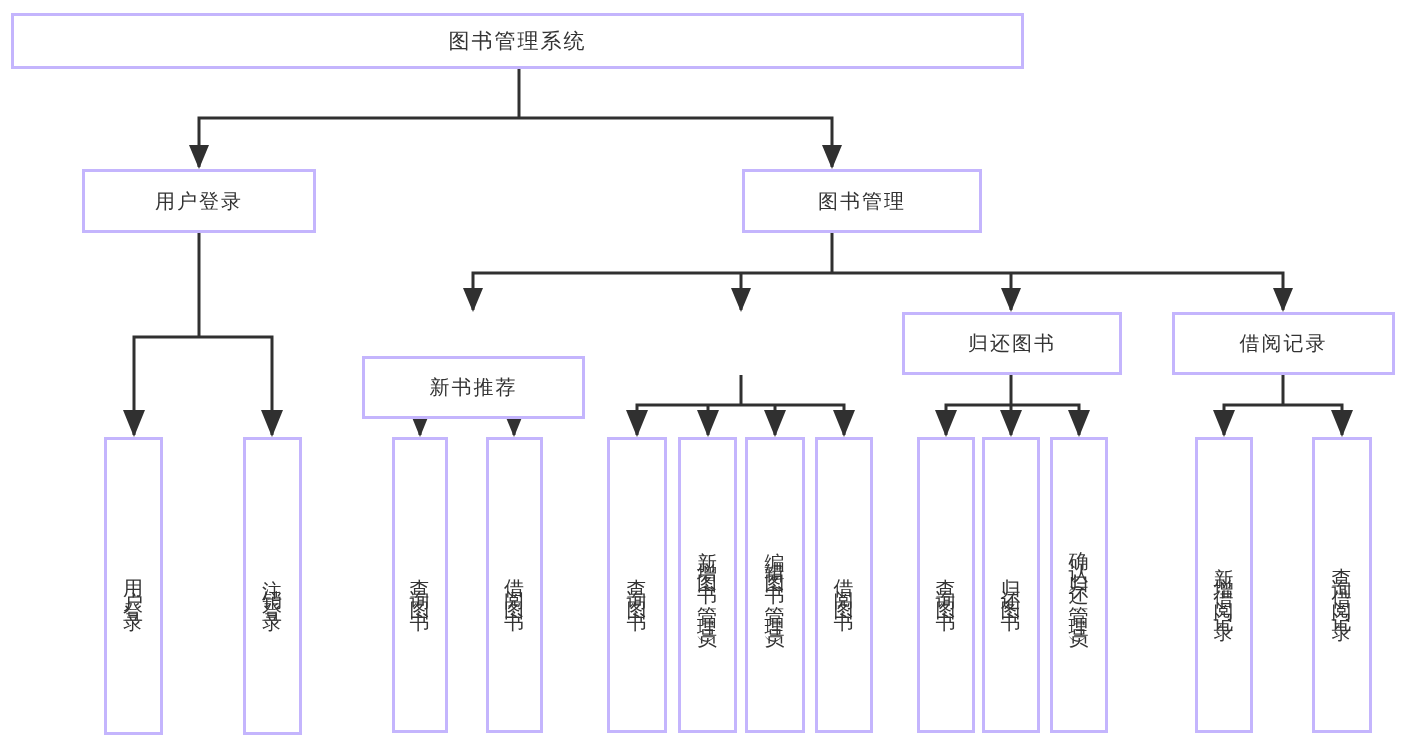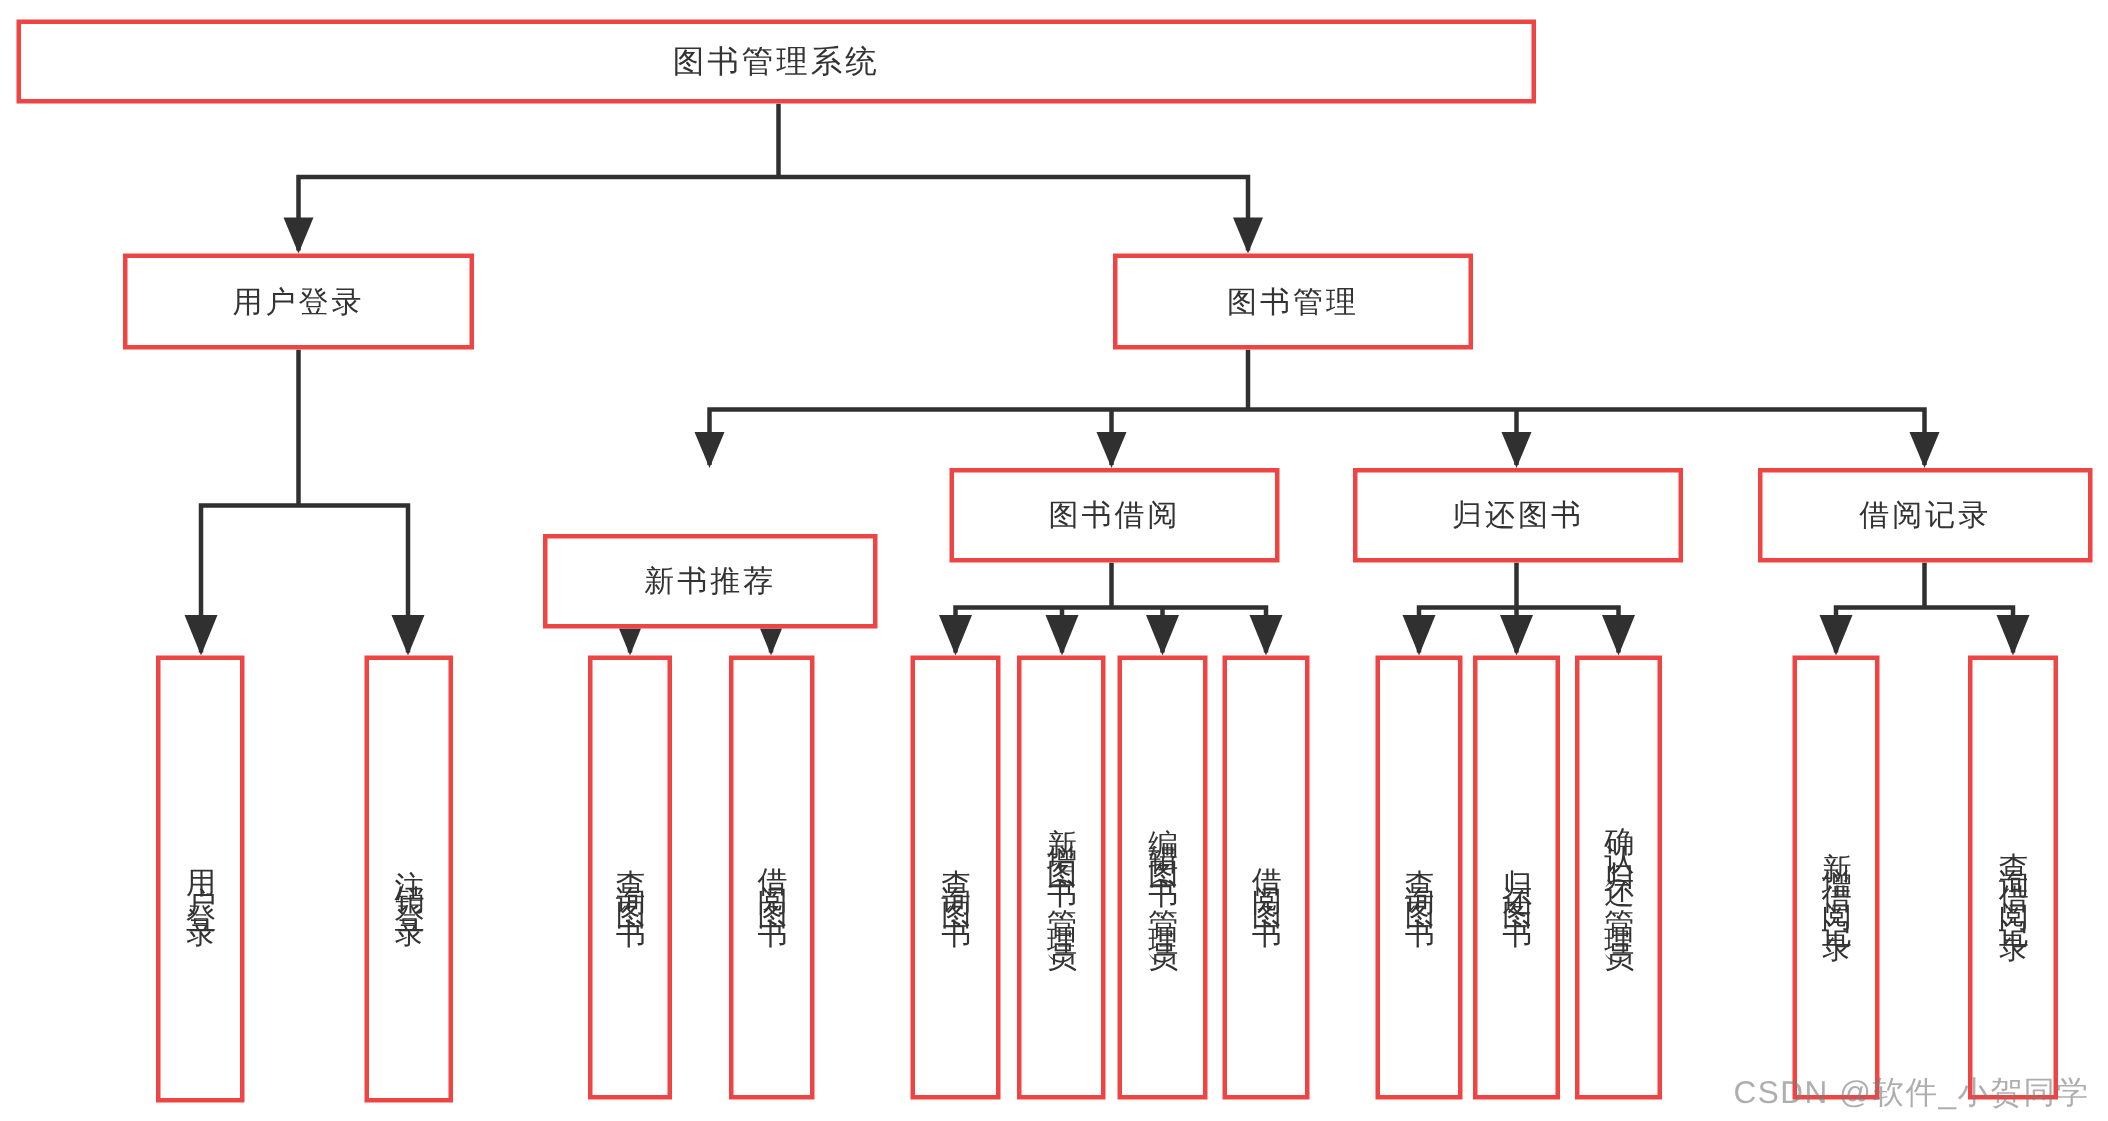--- a/index.html
+++ b/index.html
@@ -18,21 +18,21 @@
   #wires {
     position: absolute;
     left: 0; top: 0;
     width: 1405px;
     height: 747px;
   }
   .node {
     position: absolute;
     box-sizing: border-box;
     background: #ffffff;
-    border: 3px solid #ef4444;
+    border: 3px solid #c4b5fd;
     color: #333333;
     display: flex;
     align-items: center;
     justify-content: center;
     text-align: center;
   }
   .hnode {
     font-size: 20px;
     letter-spacing: 2px;
   }
@@ -126,23 +126,20 @@
   <div class="node hnode" style="left:82px; top:169px; width:234px; height:64px;">
     <span class="lbl">用户登录</span>
   </div>
   <div class="node hnode" style="left:712px; top:169px; width:240px; height:64px;margin-left:30px;">
     <span class="lbl">图书管理</span>
   </div>
 
   <div class="node hnode" style="left:362px; top:312px; width:223px; height:63px;margin-top:44px;">
     <span class="lbl">新书推荐</span>
   </div>
-  <div class="node hnode" style="left:633px; top:312px; width:220px; height:63px;">
-    <span class="lbl">图书借阅</span>
-  </div>
   <div class="node hnode" style="left:902px; top:312px; width:220px; height:63px;">
     <span class="lbl">归还图书</span>
   </div>
   <div class="node hnode" style="left:1172px; top:312px; width:223px; height:63px;">
     <span class="lbl">借阅记录</span>
   </div>
 
   <div class="node vnode" style="left:104px; top:437px; width:59px; height:298px;">
     <span class="lbl">用户登录</span>
   </div>
@@ -180,15 +177,14 @@
     <span class="lbl">确认归还（管理员）</span>
   </div>
 
   <div class="node vnode" style="left:1195px; top:437px; width:58px; height:296px;">
     <span class="lbl">新增借阅记录</span>
   </div>
   <div class="node vnode" style="left:1312px; top:437px; width:60px; height:296px;">
     <span class="lbl">查询借阅记录</span>
   </div>
 
-  <div class="watermark">CSDN @软件_小贺同学</div>
 
 </div>
 
 </body></html>

